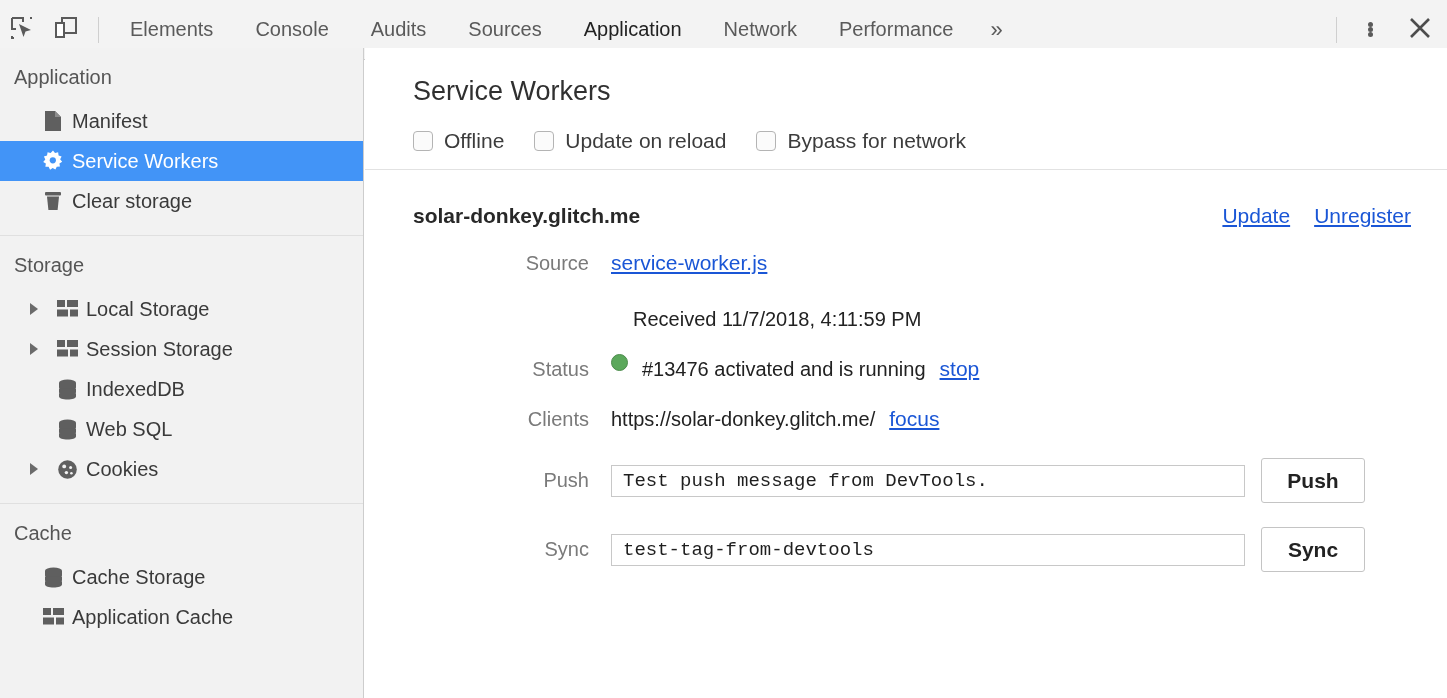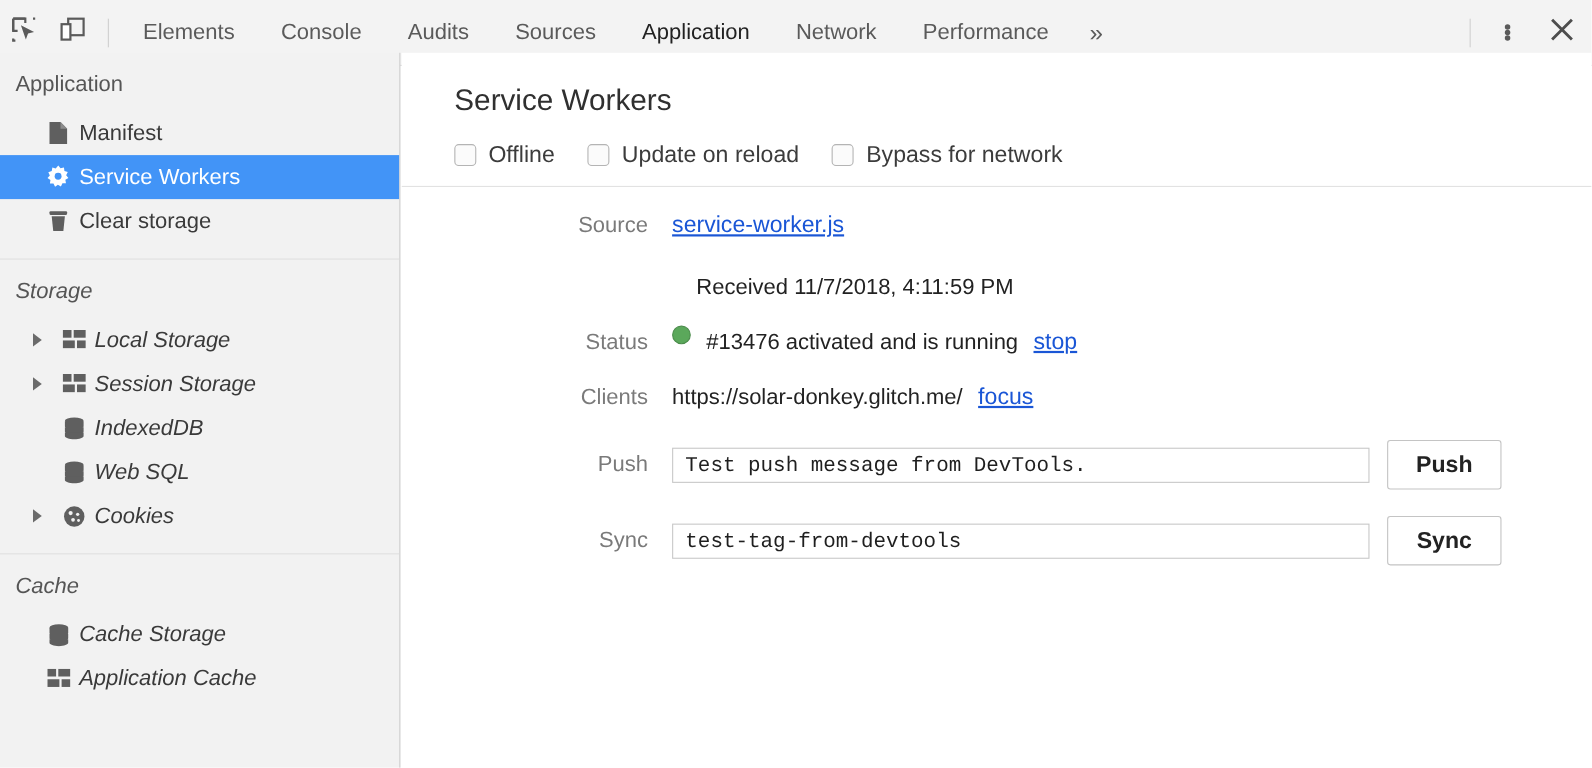--- a/index.html
+++ b/index.html
@@ -61,21 +61,21 @@
 
   
   .sidebar {
     position: absolute; top: 48px; left: 0;
     width: 364px; height: 650px;
     background: #f2f2f2;
     border-right: 1px solid #cdcdcd;
     overflow: hidden;
   }
   .side-section { padding: 0; }
-  .side-section + .side-section { border-top: 1px solid #e0e0e0; font-style: italic; }
+  .side-section + .side-section { border-top: 1px solid #e0e0e0; }
   .side-title {
     font-size: 20px; color: #555555;
     padding: 18px 0 12px 14px;
   }
   .side-item {
     display: flex; align-items: center;
     height: 40px;
     padding-left: 24px;
     font-size: 20px; color: #3a3a3a;
   }
@@ -422,20 +422,27 @@
         <span class="cb-label">Update on reload</span>
       </label>
       <label class="cb-item">
         <span class="cb-box"></span>
         <span class="cb-label">Bypass for network</span>
       </label>
     </div>
 
     <div class="hr"></div>
 
+    <div class="reg-head">
+      <span class="reg-scope">solar-donkey.glitch.me</span>
+      <span class="reg-actions">
+        <span class="link">Update</span>
+        <span class="link">Unregister</span>
+      </span>
+    </div>
 
     <div class="field-row">
       <span class="field-label">Source</span>
       <span class="field-value">
         <span class="link">service-worker.js</span>
       </span>
     </div>
 
     <div class="subline">Received 11/7/2018, 4:11:59 PM</div>
 

